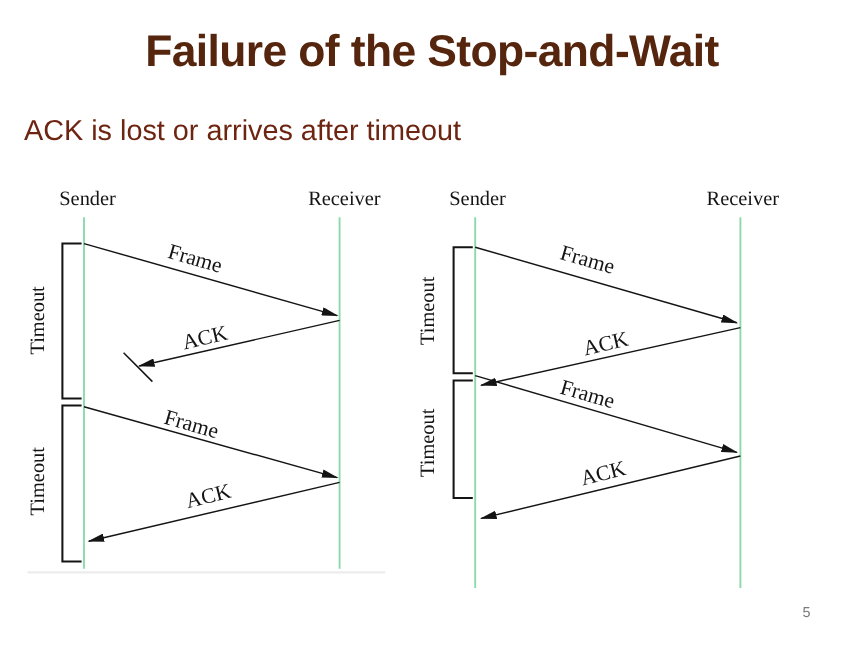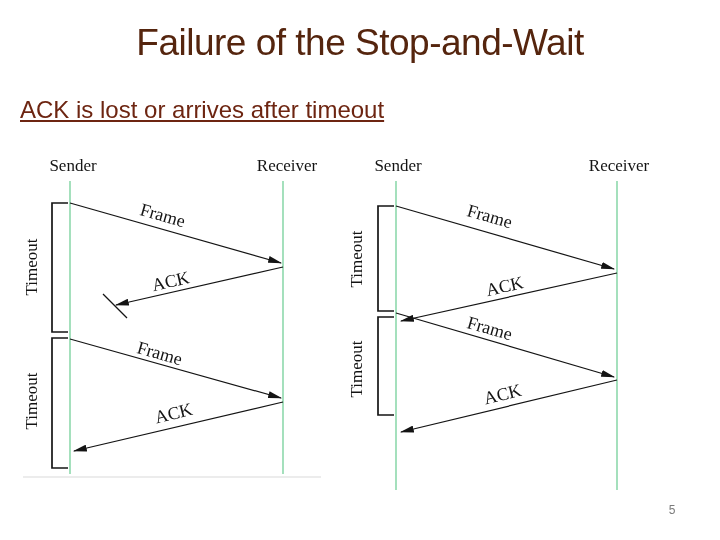--- a/index.html
+++ b/index.html
@@ -4,26 +4,26 @@
 <style>
   html,body{margin:0;padding:0;}
   body{
     width:720px;height:540px;overflow:hidden;background:#fff;position:relative;
     font-family:"Liberation Sans",sans-serif;
   }
   .slide{position:absolute;left:0;top:0;width:720px;height:540px;background:#ffffff;}
   .title{
     position:absolute;top:22px;left:0;width:720px;text-align:center;
     font-size:37px;letter-spacing:-0.5px;color:var(--title-text,#55250e);
-    font-family:"Liberation Sans",sans-serif;white-space:nowrap;
+    font-family:"Liberation Sans",sans-serif;white-space:nowrap;font-weight:bold;
   }
   .subtitle{
     position:absolute;top:96px;left:20px;
     font-size:24px;color:var(--subtitle-text,#6d2511);
-    font-family:"Liberation Sans",sans-serif;white-space:nowrap;text-decoration:underline;
+    font-family:"Liberation Sans",sans-serif;white-space:nowrap;
   }
   .pagenum{
     position:absolute;top:503px;left:658px;width:28px;text-align:center;
     font-size:12px;color:var(--page-number-gray,#7b7b7b);
   }
   svg.diagram{position:absolute;left:0;top:0;}
   .timeline{stroke:var(--timeline-green,#8ed9ac);stroke-width:1.6;}
   .msg{stroke:var(--diagram-ink,#141414);stroke-width:1.2;fill:none;}
   .bracket{stroke:var(--diagram-ink,#141414);stroke-width:1.7;fill:none;}
   .xmark{stroke:var(--diagram-ink,#141414);stroke-width:1.3;}

